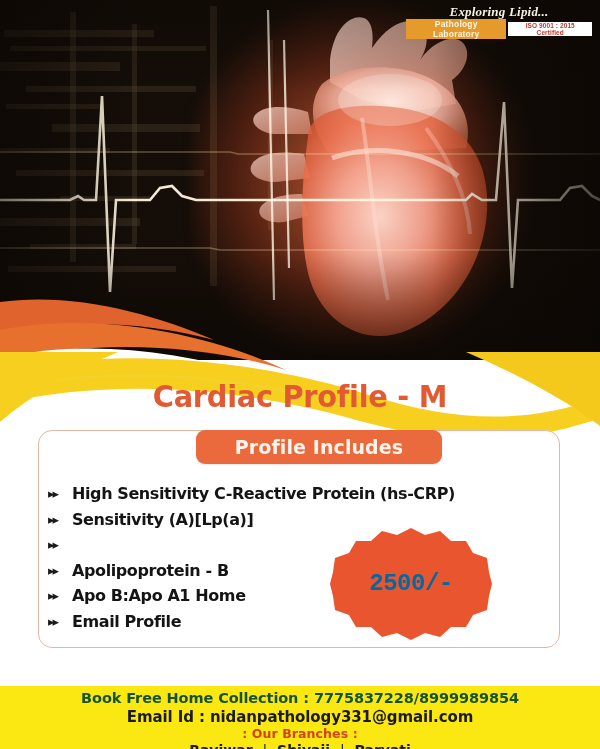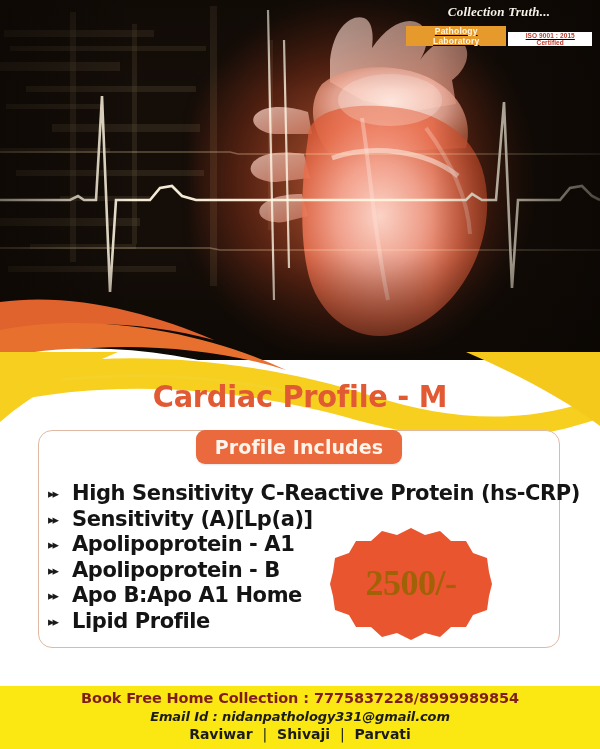--- a/index.html
+++ b/index.html
@@ -88,22 +88,22 @@
   .logo-drop {
     position: absolute;
     left: 94px; top: 9px;
     width: 13px; height: 19px;
     background: linear-gradient(180deg, #f4a21a 0%, #e9601c 70%, #d4451a 100%);
     border-radius: 50% 50% 50% 50% / 64% 64% 36% 36%;
     clip-path: polygon(50% 0%, 84% 38%, 100% 68%, 84% 94%, 50% 100%, 16% 94%, 0% 68%, 16% 38%);
     box-shadow: 0 0 2px rgba(0,0,0,.3);
   }
   .logo-sub {
-    display: flex; align-items: flex-end; justify-content: center;
-    margin-top: 13px; height: 13px; text-decoration: underline;
+    display: flex; align-items: center; justify-content: center;
+    margin-top: 2px; height: 13px;
   }
   .logo-sub-a {
     background: #e79a2c;
     color: #fff6e2;
     font-size: 8.5px; font-weight: bold;
     letter-spacing: .2px;
     padding: 0 6px;
     display: flex; align-items: center;
   }
   .logo-sub-b {
@@ -145,21 +145,21 @@
     left: 38px; top: 430px;
     width: 522px; height: 218px;
     border: 1.4px solid #e0b9a5;
     border-radius: 14px;
     background: #ffffff;
     z-index: 12;
   }
   .badge {
     position: absolute;
     left: 196px; top: 430px;
-    width: 206px; height: 34px;
+    width: 246px; height: 34px;
     background: #ea6a3e;
     border-radius: 9px;
     display: flex; align-items: center; justify-content: center;
     z-index: 16;
     box-shadow: 0 1px 2px rgba(0,0,0,.10);
   }
   .badge span {
     font-family: "DejaVu Sans", sans-serif;
     font-weight: bold;
     font-size: 19px;
@@ -182,72 +182,71 @@
     flex: 0 0 26px;
     color: #1a1a1a;
     font-size: 13px;
     line-height: 25px;
     letter-spacing: -2px;
     padding-left: 2px;
   }
   .test-label {
     font-family: "DejaVu Sans", sans-serif;
     font-weight: bold;
-    font-size: 21px;
+    font-size: 16px;
     line-height: 25px;
     color: #141414;
     letter-spacing: -.4px;
     white-space: nowrap;
   }
 
   
   .price {
     position: absolute;
     left: 330px; top: 528px;
     width: 162px; height: 112px;
     z-index: 18;
   }
   .price svg { position: absolute; inset: 0; }
   .price-text {
     position: absolute; inset: 0;
     display: flex; align-items: center; justify-content: center;
-    font-family: Liberation Serif, serif;
-    font-weight: bold;
-    font-size: 36px;
-    color: #a16207;
+    font-family: Liberation Mono, monospace;
+    font-weight: bold;
+    font-size: 24px;
+    color: #0369a1;
     letter-spacing: -.5px;
     padding-bottom: 2px;
   }
 
   
   .footer {
     position: absolute;
     left: 0; top: 686px; width: 600px; height: 63px;
     background: #fbe712;
     z-index: 20;
     text-align: center;
     overflow: hidden;
   }
   .f-line1 {
     font-family: "DejaVu Sans", sans-serif;
     font-weight: bold;
     font-size: 14.5px;
     line-height: 19px;
-    color: #7f1d1d;
+    color: #14532d;
     padding-top: 3px;
     letter-spacing: -.1px;
   }
   .f-line2 {
     font-family: "DejaVu Sans", sans-serif;
     font-weight: bold;
-    font-size: 13px;
+    font-size: 15px;
     line-height: 18px;
     color: #1b1b1b;
     letter-spacing: -.1px;
-    font-style: italic;
   }
   .f-line3 {
     font-family: "DejaVu Sans", sans-serif;
     font-weight: bold;
     font-size: 12.5px;
     line-height: 16px;
     color: #d4431c;
     letter-spacing: .1px;
   }
   .f-line4 {
@@ -350,21 +349,21 @@
       <g fill="none" stroke="#ffe6b4" stroke-width="1.6" stroke-opacity="0.32">
         <path d="M0 152 L230 152 L238 154 L600 154"></path>
         <path d="M0 248 L210 248 L220 250 L600 250"></path>
       </g>
     </svg>
 
     <div class="hero-vign"></div>
   </div>
 
   <div class="logo">
-    <div class="logo-tag">Collection Truth...</div>
+    <div class="logo-tag">Exploring Lipid...</div>
     <div class="logo-sub">
       <div class="logo-sub-a">Pathology Laboratory</div>
       <div class="logo-sub-b">ISO 9001 : 2015 Certified</div>
     </div>
   </div>
 
   <div class="body-white"></div>
 
   <svg class="swoosh" viewBox="0 0 600 160" preserveAspectRatio="none">
 
@@ -399,33 +398,32 @@
     <div class="test-row">
       <span class="test-arrow">▸▸</span>
       <span class="test-label">High Sensitivity C-Reactive Protein (hs-CRP)</span>
     </div>
     <div class="test-row">
       <span class="test-arrow">▸▸</span>
       <span class="test-label">Sensitivity (A)[Lp(a)]</span>
     </div>
     <div class="test-row">
       <span class="test-arrow">▸▸</span>
-      <span class="test-label">Apolipoprotein - A1</span>
     </div>
     <div class="test-row">
       <span class="test-arrow">▸▸</span>
       <span class="test-label">Apolipoprotein - B</span>
     </div>
     <div class="test-row">
       <span class="test-arrow">▸▸</span>
       <span class="test-label">Apo B:Apo A1 Home</span>
     </div>
     <div class="test-row">
       <span class="test-arrow">▸▸</span>
-      <span class="test-label">Lipid Profile</span>
+      <span class="test-label">Email Profile</span>
     </div>
   </div>
 
   <div class="price">
     <svg viewBox="0 0 162 112" preserveAspectRatio="none">
       <polygon fill="#e8552f" points="
         81,0 95,7 110,3 121,13 136,13 143,25 157,30 159,44 162,56
         159,68 157,82 143,87 136,99 121,99 110,109 95,105 81,112
         67,105 52,109 41,99 26,99 19,87 5,82 3,68 0,56 3,44 5,30
         19,25 26,13 41,13 52,3 67,7"></polygon>
@@ -435,20 +433,21 @@
 
   <div class="footer">
     <div class="f-line1">
       <span>Book Free Home Collection :</span>
       <span>7775837228/8999989854</span>
     </div>
     <div class="f-line2">
       <span>Email Id :</span>
       <span>nidanpathology331@gmail.com</span>
     </div>
+    <div class="f-line3">: Our Branches :</div>
     <div class="f-line4">
       <span>Raviwar</span>
       <span class="sep">|</span>
       <span>Shivaji</span>
       <span class="sep">|</span>
       <span>Parvati</span>
     </div>
   </div>
 
 </div>

